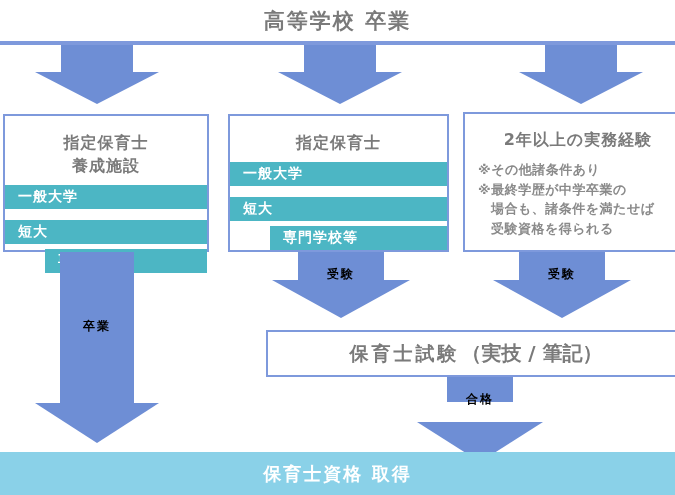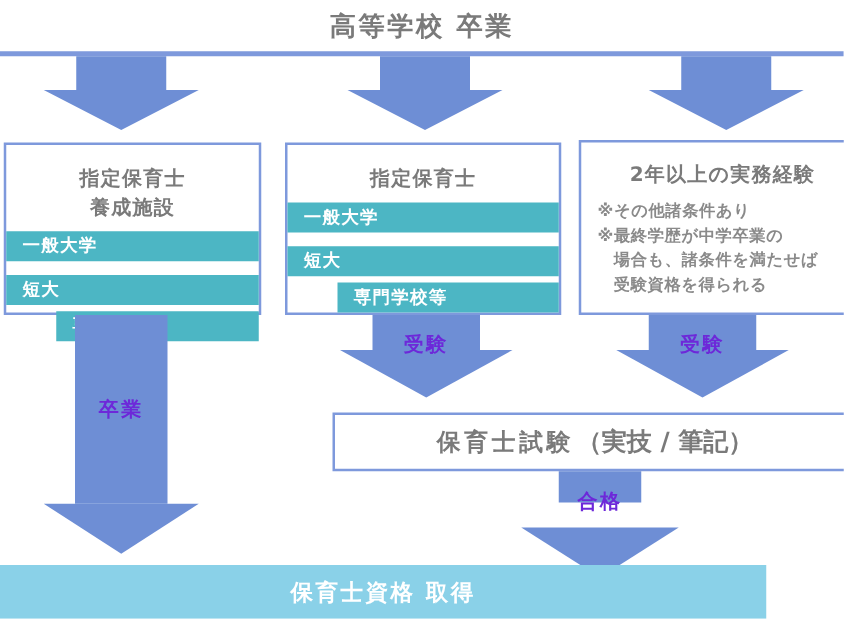--- a/index.html
+++ b/index.html
@@ -24,21 +24,21 @@
 
   
   .arrow { position:absolute; display:flex; flex-direction:column; align-items:center; }
   .arrow .stem { background:var(--arrow-blue,#6e8ed5); }
   .arrow .head {
     width:0; height:0; border-style:solid;
     border-color:var(--arrow-blue,#6e8ed5) transparent transparent transparent;
   }
   .arrow-label {
     position:absolute; left:0; width:100%; text-align:center;
-    color:#6d28d9; font-size:16px; font-weight:bold; letter-spacing:2px;
+    color:#000000; font-size:12px; font-weight:bold; letter-spacing:2px;
   }
 
   
   .box {
     position:absolute; background:#ffffff;
     border:2px solid var(--border-blue,#7e99dc);
     box-sizing:border-box;
   }
   .box-title {
     margin-top:15px; text-align:center;
@@ -65,21 +65,21 @@
     position:absolute; background:#ffffff;
     border:2px solid var(--border-blue,#7e99dc); box-sizing:border-box;
     display:flex; align-items:center; justify-content:center;
     white-space:nowrap;
   }
   .exam-title { font-size:19px; font-weight:bold; color:var(--text-gray,#7a7a7a); letter-spacing:3px; }
   .exam-sub   { font-size:20px; font-weight:bold; color:var(--text-gray,#7a7a7a); margin-left:2px; }
 
   
   .result-bar {
-    position:absolute; left:0; top:452px; width:613px; height:43px;
+    position:absolute; left:0; top:452px; width:675px; height:43px;
     background:var(--bar-blue,#8ad1e8);
     display:flex; align-items:center; justify-content:center;
   }
   .result-label {
     color:#ffffff; font-size:18px; font-weight:bold; letter-spacing:2px;
   }
 </style>
 </head>
 <body>
 

